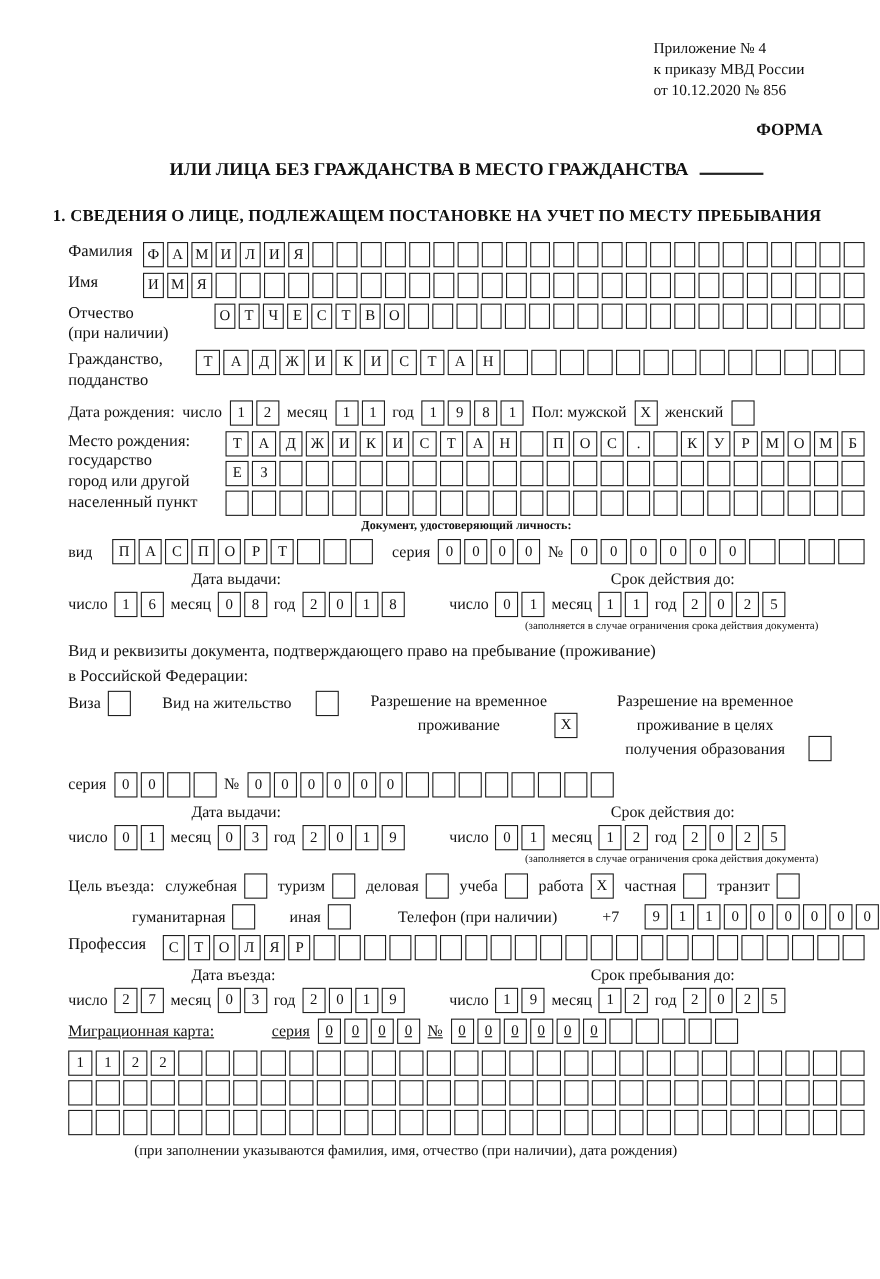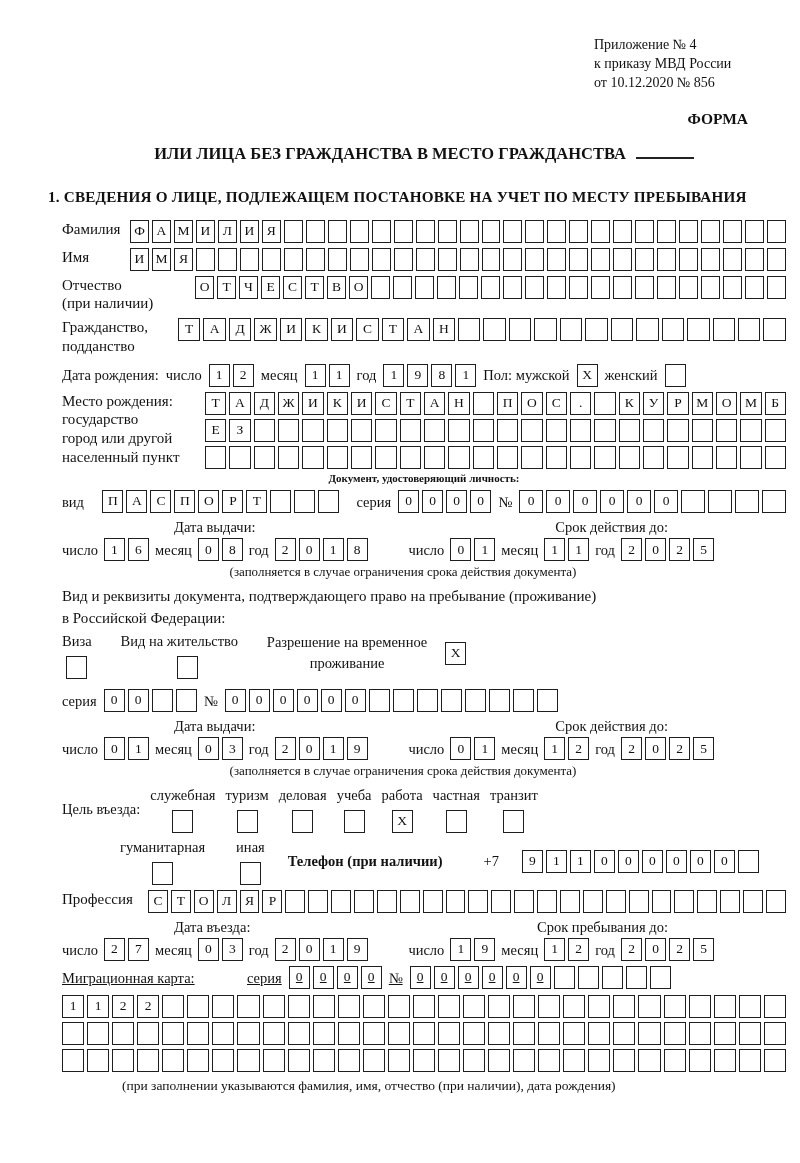--- a/index.html
+++ b/index.html
@@ -42,27 +42,27 @@
   .doc-title{font-weight:bold;text-align:center;font-size:16.5px;line-height:1.55;margin-top:13px;}
   .title-underline{display:inline-block;width:58px;border-bottom:2px solid #222;height:2px;margin-left:10px;}
   .sec-heading{font-weight:bold;font-size:15.2px;margin:20px 0 14px -14px;letter-spacing:.2px;}
   
   .date-headers{display:flex;font-size:14.5px;margin-bottom:2px;}
   .date-headers .h1{margin-left:112px;}
   .date-headers .h2{margin-left:auto;margin-right:118px;}
   .date-row{display:flex;justify-content:space-between;padding-right:72px;margin-bottom:3px;}
   .dgroup{display:flex;align-items:center;gap:6px;}
   .dgroup .dlbl{font-size:14.5px;}
-  .restriction{font-size:13px;text-align:center;padding-right:42px;margin-bottom:6px;}
+  .restriction{font-size:10px;text-align:right;padding-right:42px;margin-bottom:6px;}
   
   .inlinerow{display:flex;align-items:center;gap:7px;margin-bottom:5px;flex-wrap:nowrap;}
   .inlinerow .sp{font-size:14.5px;white-space:nowrap;}
   .doc-sub{font-weight:bold;text-align:center;font-size:11px;margin:3px 0 5px 0;}
-  .opt{display:flex;align-items:center;gap:6px;white-space:nowrap;font-size:14.5px;flex-direction:column;}
-  .optwrap{display:flex;align-items:center;gap:12px;font-size:14.5px;}
+  .opt{display:flex;align-items:center;gap:6px;white-space:nowrap;font-size:14.5px;}
+  .optwrap{display:flex;align-items:flex-end;gap:1px;font-size:14.5px;}
   .optwrap .olbl{text-align:center;line-height:1.45;}
   .o3{width:172px;}
   .o4{width:186px;}
   .rp-row{display:flex;align-items:flex-start;gap:13px;margin:4px 0 10px 0;}
   .note-bottom{font-size:13.5px;margin-top:2px;padding-left:60px;}
   .small-gap{gap:10px;}
 </style>
 </head>
 <body>
 
@@ -430,20 +430,24 @@
     <span class="checkbox"></span>
   </span>
   <span class="opt" style="margin-left:16px;">
     <span>Вид на жительство</span>
     <span class="checkbox" style="margin-left:16px;"></span>
   </span>
   <span class="optwrap" style="margin-left:10px;">
     <span class="olbl o3">Разрешение на временное проживание</span>
     <span class="checkbox">X</span>
   </span>
+  <span class="optwrap" style="margin-left:10px;">
+    <span class="olbl o4">Разрешение на временное проживание в целях получения образования</span>
+    <span class="checkbox"></span>
+  </span>
 </div>
 
 <div class="inlinerow">
   <span class="sp">серия</span>
   <span class="cells cells-fixed">
       <span class="cell">0</span>
       <span class="cell">0</span>
       <span class="cell"></span>
       <span class="cell"></span>
     </span>
@@ -546,21 +550,21 @@
 
 <div class="inlinerow small-gap" style="padding-left:58px;gap:23px;">
   <span class="opt">
     <span>гуманитарная</span>
     <span class="checkbox"></span>
   </span>
   <span class="opt" style="margin-left:8px;">
     <span>иная</span>
     <span class="checkbox"></span>
   </span>
-  <span class="sp" style="font-weight:bold;">Телефон (при наличии)</span>
+  <span class="sp" style="margin-left:20px;">Телефон (при наличии)</span>
   <span class="sp" style="margin-left:18px;">+7</span>
   <span class="cells cells-fixed">
       <span class="cell">9</span>
       <span class="cell">1</span>
       <span class="cell">1</span>
       <span class="cell">0</span>
       <span class="cell">0</span>
       <span class="cell">0</span>
       <span class="cell">0</span>
       <span class="cell">0</span>

